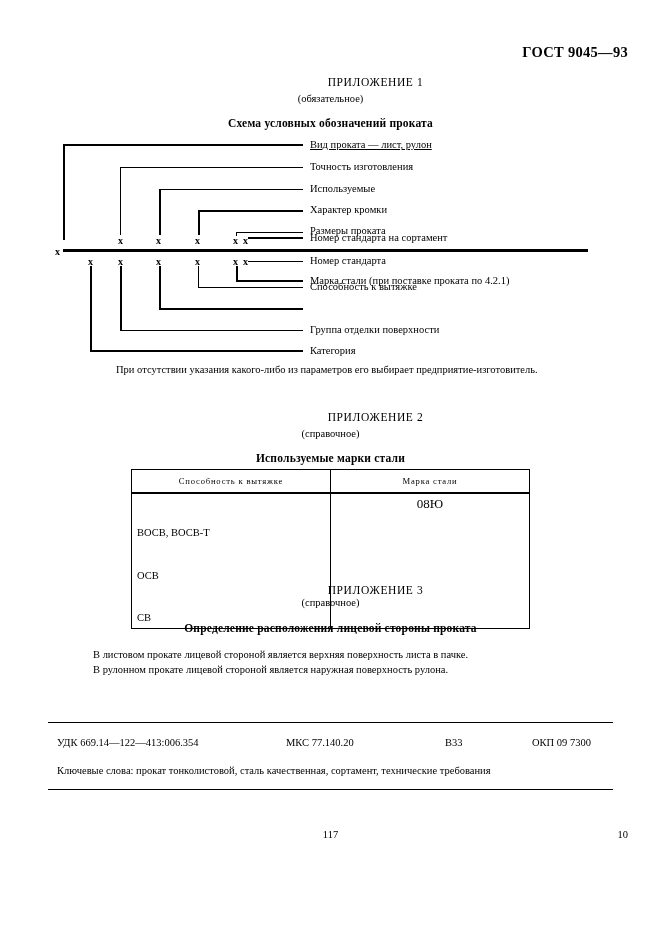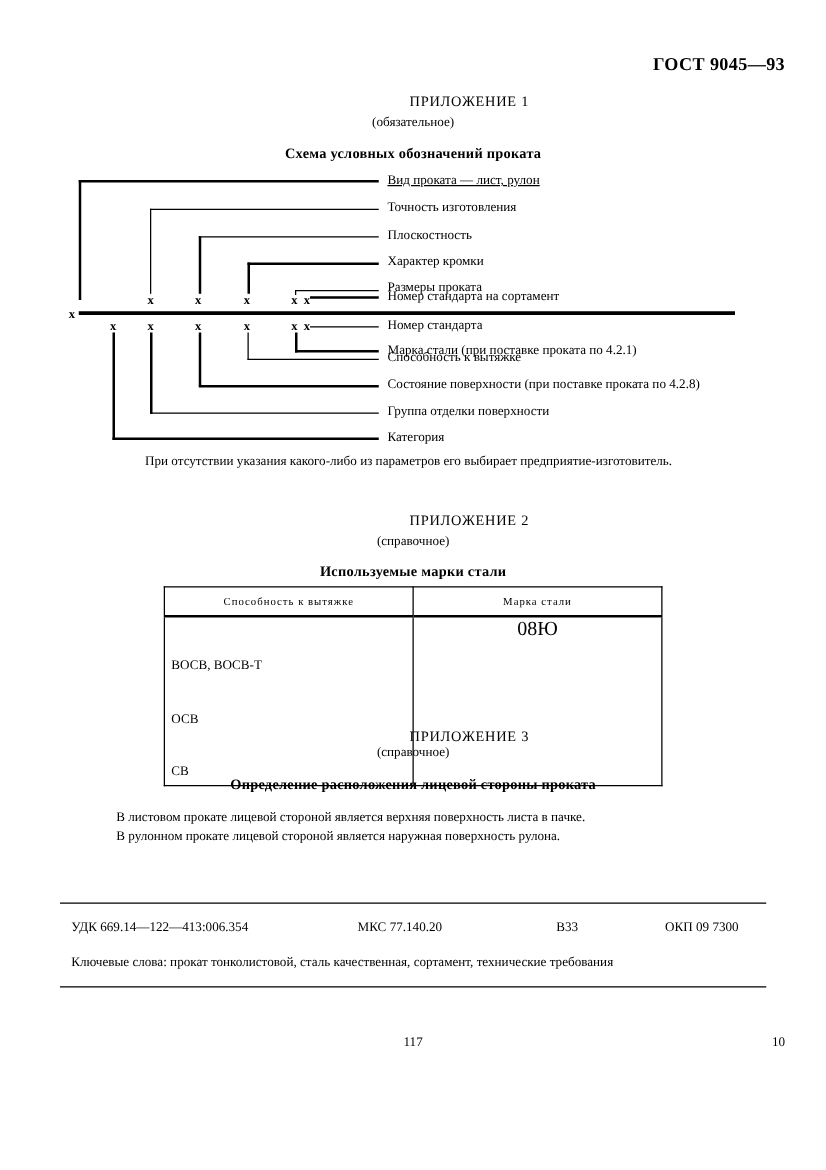--- a/index.html
+++ b/index.html
@@ -134,21 +134,21 @@
     border-bottom-width: 2px;
   }
   table.marks td.c1 {
     padding: 3px 0 3px 5px;
     font-size: 10.5px;
     line-height: 13.6px;
   }
   table.marks td.c2 {
     text-align: center;
     padding: 3px 0 3px 0;
-    font-size: 16px;
+    font-size: 13px;
     line-height: 13.6px;
   }
   .tcell-lines span { display: block; margin-top: 29px; }
 
   
   .rule {
     position: absolute;
     left: 48px;
     width: 565px;
     height: 1px;
@@ -239,29 +239,28 @@
 
     <div class="hline" style="left:248px; top:125px; width:55px;  height:1.4px;"></div>
     <div class="hline" style="left:236px; top:144px; width:67px;  height:2.4px;"></div>
     <div class="hline" style="left:198px; top:151px; width:105px; height:1.4px;"></div>
     <div class="hline" style="left:159px; top:172px; width:144px; height:2.4px;"></div>
     <div class="hline" style="left:120px; top:194px; width:183px; height:1.4px;"></div>
     <div class="hline" style="left:90px;  top:214px; width:213px; height:2.4px;"></div>
 
     <span class="lbl" style="left:310px; top:3px;text-decoration:underline;">Вид проката — лист, рулон</span>
     <span class="lbl" style="left:310px; top:25px;">Точность изготовления</span>
-    <span class="lbl" style="left:310px; top:47px;">Плоскостность</span>
+    <span class="lbl" style="left:310px; top:47px;">Используемые</span>
     <span class="lbl" style="left:310px; top:68px;">Характер кромки</span>
     <span class="lbl" style="left:310px; top:89px;">Размеры проката</span>
     <span class="lbl" style="left:310px; top:96px;">Номер стандарта на сортамент</span>
 
     <span class="lbl" style="left:310px; top:119px;">Номер стандарта</span>
     <span class="lbl" style="left:310px; top:139px;">Марка стали (при поставке проката по 4.2.1)</span>
     <span class="lbl" style="left:310px; top:145px;">Способность к вытяжке</span>
-    <span class="lbl" style="left:310px; top:166px;">Состояние поверхности (при поставке проката по 4.2.8)</span>
     <span class="lbl" style="left:310px; top:188px;">Группа отделки поверхности</span>
     <span class="lbl" style="left:310px; top:209px;">Категория</span>
   </div>
 
   <div class="para" style="left:116px; top:364px;">При отсутствии указания какого-либо из параметров его выбирает предприятие-изготовитель.</div>
 
   <div class="app-title a2">ПРИЛОЖЕНИЕ 2</div>
   <div class="app-sub a2">(справочное)</div>
   <div class="app-head a2">Используемые марки стали</div>
 

